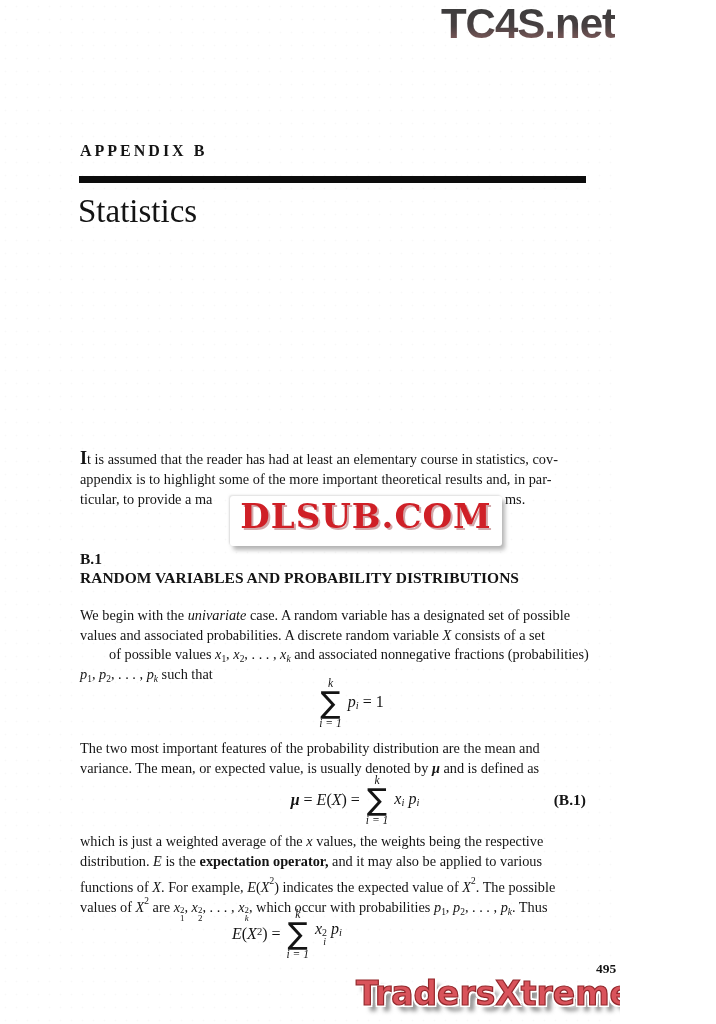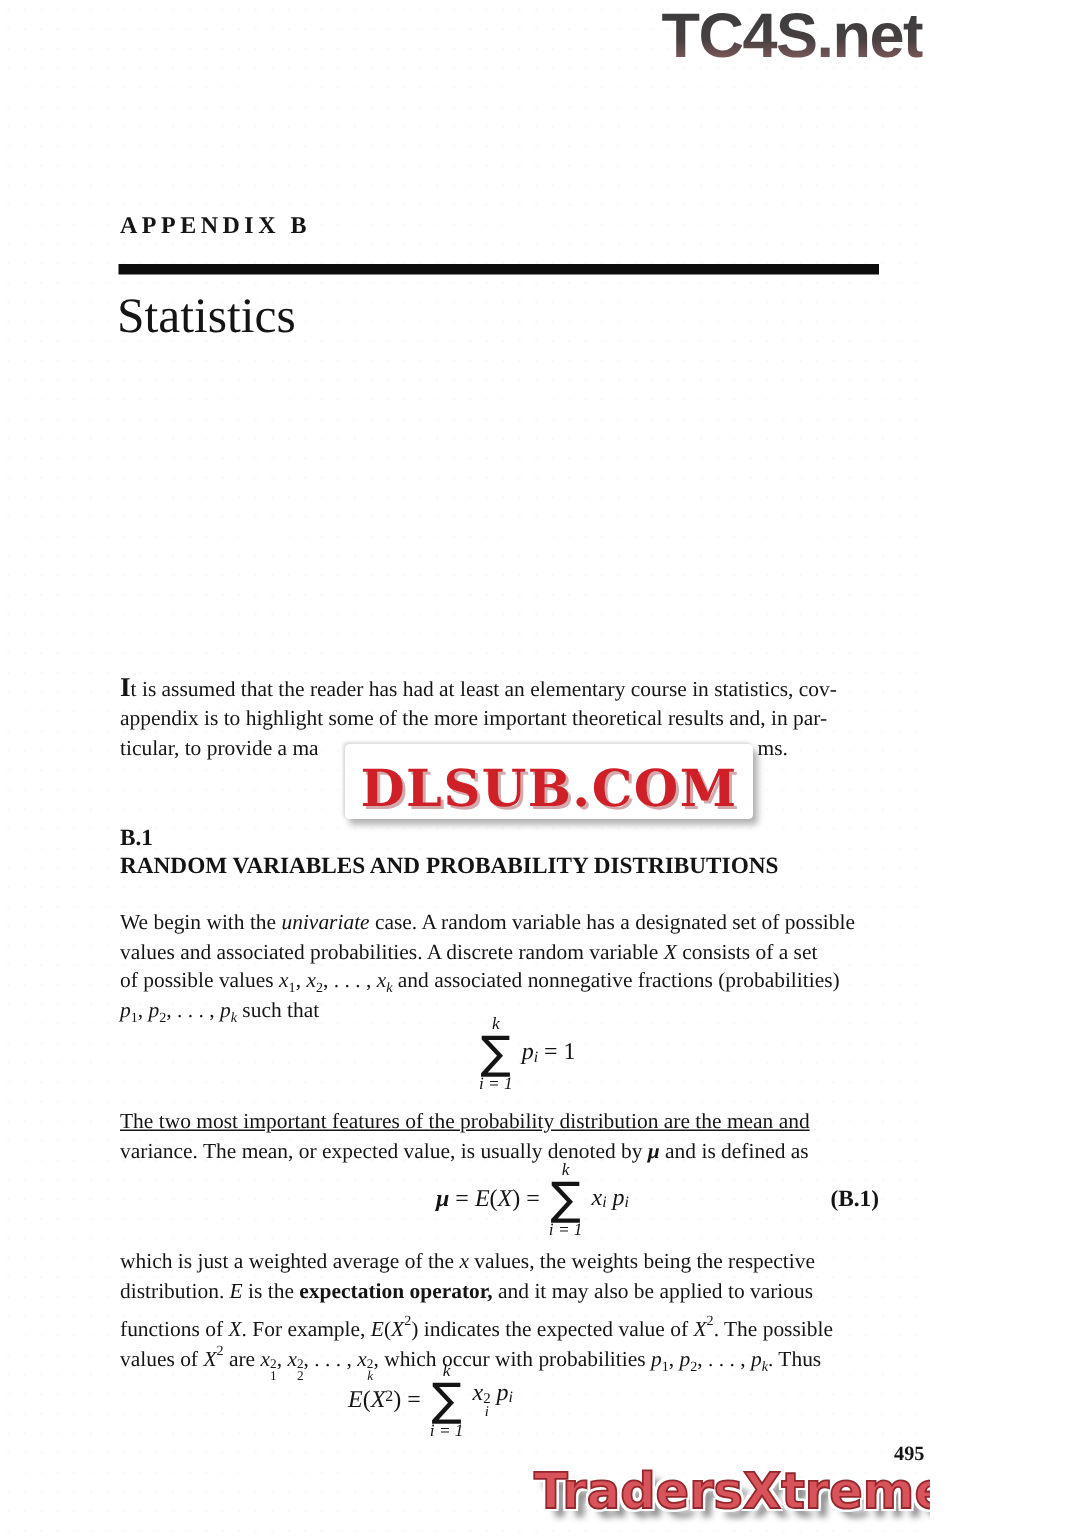--- a/index.html
+++ b/index.html
@@ -7,21 +7,21 @@
         font-family:"Liberation Serif","DejaVu Serif",serif;color:var(--ink,#141414);
         background-image:radial-gradient(circle,rgba(0,0,0,0.028) 0.5px,transparent 1.2px);
         background-size:11px 13px;}
 
   
   .tc4s{position:absolute;top:3px;right:5px;font-family:"Liberation Sans",sans-serif;
         font-weight:900;font-size:42px;line-height:1;letter-spacing:-1px;color:#4a4444;
         background:linear-gradient(180deg,#3c3c3c 8%,#474041 55%,var(--logo2,#8a5f5f) 96%);
         -webkit-background-clip:text;background-clip:text;-webkit-text-fill-color:transparent;}
   .dlsub{position:absolute;left:230px;top:496px;width:272px;height:50px;background:#fff;
-         border-radius:3px;display:flex;align-items:flex-end;justify-content:center;z-index:5;
+         border-radius:3px;display:flex;align-items:flex-start;justify-content:center;z-index:5;
          box-shadow:3px 4px 4px rgba(90,90,90,.45), -1px -1px 2px rgba(200,200,200,.6);}
   .dlsub-text{font-family:"DejaVu Serif",serif;font-weight:900;font-size:34px;letter-spacing:1px;
          color:var(--red1,#cf2027);text-shadow:2px 2px 0 rgba(130,10,14,.35);}
   .footer-wm{position:absolute;left:356px;top:973px;z-index:6;
          font-family:"DejaVu Sans",sans-serif;font-weight:800;font-size:33px;line-height:1.3;
          color:var(--red2,#d9535b);-webkit-text-stroke:1.2px #93282c;
          text-shadow:-2px -2px 0 #fff,2px -2px 0 #fff,-2px 2px 0 #fff,2px 2px 0 #fff,
                      0 -2px 0 #fff,0 2px 0 #fff,-2px 0 0 #fff,2px 0 0 #fff,
                      6px 6px 4px rgba(120,120,120,.85);}
   .pagenum{position:absolute;left:596px;top:961px;z-index:1;font-weight:700;font-size:13.5px;
@@ -85,37 +85,37 @@
   </div>
 
   <div class="sec-head">
     <div class="sec-num">B.1</div>
     <div class="sec-title">RANDOM VARIABLES AND PROBABILITY DISTRIBUTIONS</div>
   </div>
 
   <div class="para p2" style="top:606px">
     <div class="ln fit" style="word-spacing: 0px;"><span>We begin with the </span><span class="it">univariate</span><span> case. A random variable has a designated set of possible</span></div>
     <div class="ln fit" style="word-spacing: 0px;"><span>values and associated probabilities. A discrete random variable </span><span class="it">X</span><span> consists of a set</span></div>
-    <div class="ln fit" style="word-spacing: 0px;"><span>of possible values </span><span class="it">x</span><span class="sub">1</span><span>, </span><span class="it">x</span><span class="sub">2</span><span>, . . . , </span><span class="it">x</span><span class="it sub">k</span><span> and associated nonnegative fractions (probabilities)</span></div>
+    <div class="ln fit" style="word-spacing: 0px; margin-left: 29px;"><span>of possible values </span><span class="it">x</span><span class="sub">1</span><span>, </span><span class="it">x</span><span class="sub">2</span><span>, . . . , </span><span class="it">x</span><span class="it sub">k</span><span> and associated nonnegative fractions (probabilities)</span></div>
     <div class="ln"><span class="it">p</span><span class="sub">1</span><span>, </span><span class="it">p</span><span class="sub">2</span><span>, . . . , </span><span class="it">p</span><span class="it sub">k</span><span> such that</span></div>
   </div>
 
   <div class="formula" style="top:675px">
     <span class="frow" style="margin-left:31px">
       <span class="sum">
         <span class="lim">k</span>
         <span class="sigma">∑</span>
         <span class="lim">i = 1</span>
       </span>
       <span class="fmain"><span class="it">p</span><span class="it sub">i</span><span> = 1</span></span>
     </span>
   </div>
 
   <div class="para" style="top:738px">
-    <div class="ln fit" style="word-spacing: 0px; text-decoration: underline;"><span>The two most important features of the probability distribution are the mean and</span></div>
+    <div class="ln fit" style="word-spacing: 0px;"><span>The two most important features of the probability distribution are the mean and</span></div>
     <div class="ln"><span>variance. The mean, or expected value, is usually denoted by </span><span class="it bd">μ</span><span> and is defined as</span></div>
   </div>
 
   <div class="formula" style="top:772px">
     <span class="frow" style="margin-left:44px">
       <span class="fmain"><span class="it bd">μ</span><span> = </span><span class="it">E</span><span>(</span><span class="it">X</span><span>) = </span></span>
       <span class="sum">
         <span class="lim">k</span>
         <span class="sigma">∑</span>
         <span class="lim">i = 1</span>

